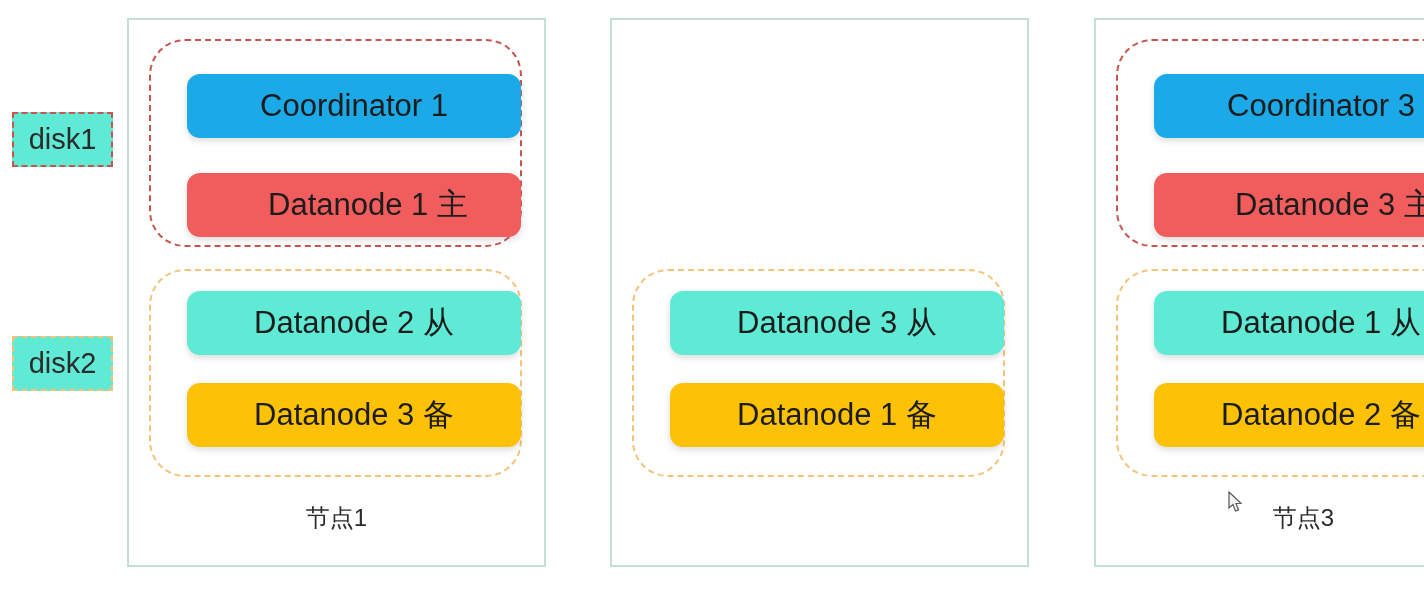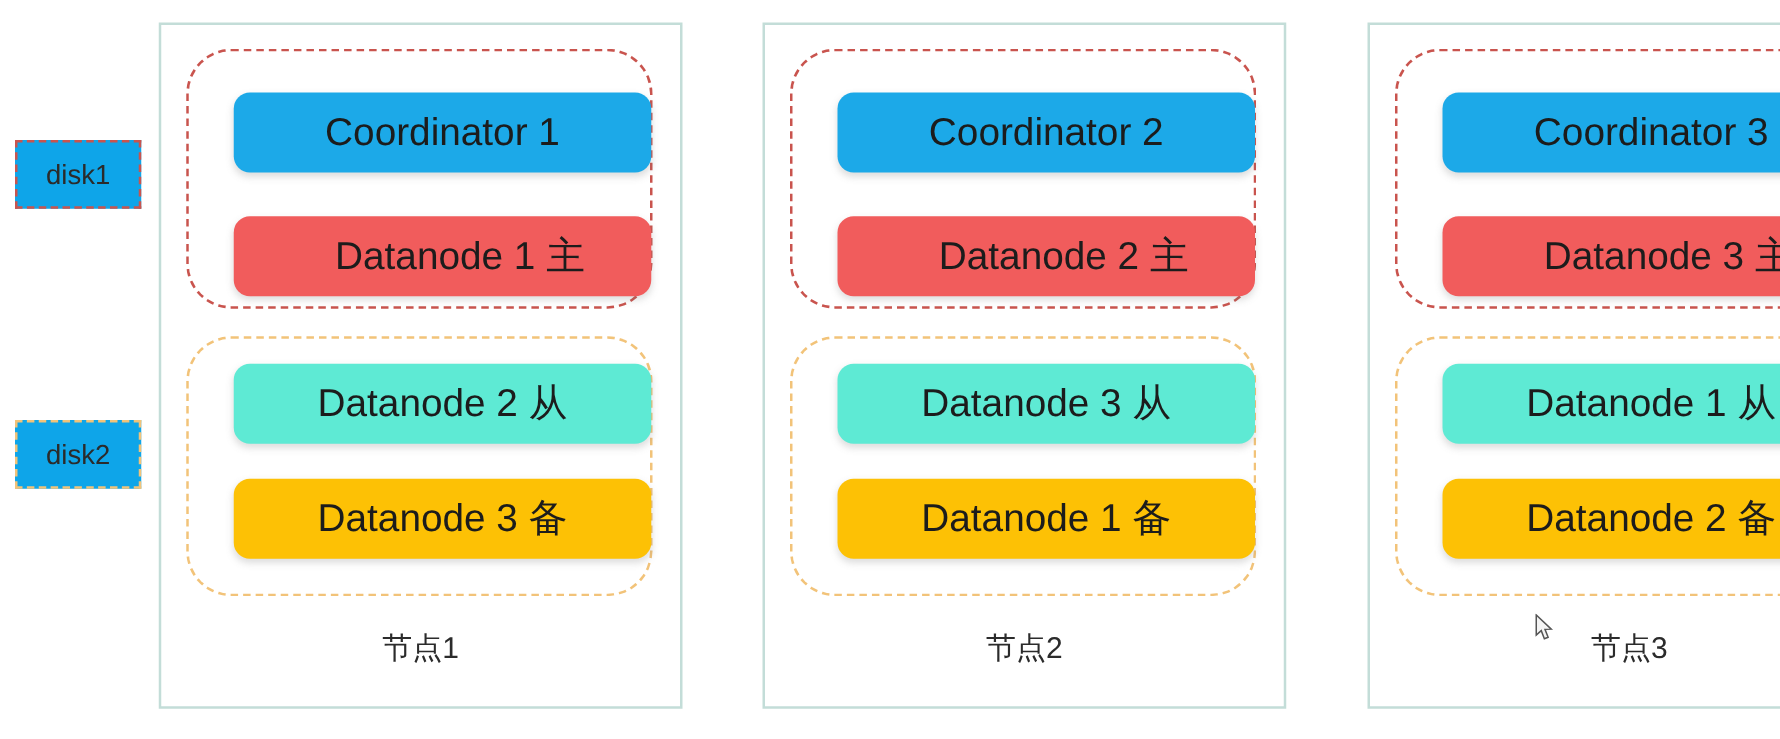--- a/index.html
+++ b/index.html
@@ -10,22 +10,22 @@
     font-family: "Liberation Sans", "DejaVu Sans", sans-serif;
     position: relative;
   }
   .stage { position: absolute; inset: 0; }
 
   
   .disk-label {
     position: absolute;
     width: 101px; height: 55px;
     display: flex; align-items: center; justify-content: center;
-    font-size: 22px; color: #2b2b2b;
-    background: #0ea5e9;
+    font-size: 29px; color: #2b2b2b;
+    background: #5eead4;
   }
   .disk-label.d1 { left: 12px; top: 112px; border: 2px dashed #c9544e; }
   .disk-label.d2 { left: 12px; top: 336px; border: 2px dashed #f2c379; }
 
   
   .node {
     position: absolute;
     top: 18px;
     width: 419px; height: 549px;
     border: 2px solid #c3ddd8;
@@ -93,29 +93,24 @@
       <div class="pill p2 red">Datanode 1 主</div>
     </div>
     <div class="group g2">
       <div class="pill p3 green" style="top:20px">Datanode 2 从</div>
       <div class="pill p4 yellow" style="top:112px">Datanode 3 备</div>
     </div>
     <div class="node-title">节点1</div>
   </div>
 
   <div class="node n2">
-    <div class="group g1">
-      <div class="pill p1 blue">Coordinator 2</div>
-      <div class="pill p2 red">Datanode 2 主</div>
-    </div>
     <div class="group g2">
       <div class="pill p3 green" style="top:20px">Datanode 3 从</div>
       <div class="pill p4 yellow" style="top:112px">Datanode 1 备</div>
     </div>
-    <div class="node-title">节点2</div>
   </div>
 
   <div class="node n3">
     <div class="group g1">
       <div class="pill p1 blue">Coordinator 3</div>
       <div class="pill p2 red">Datanode 3 主</div>
     </div>
     <div class="group g2">
       <div class="pill p3 green" style="top:20px">Datanode 1 从</div>
       <div class="pill p4 yellow" style="top:112px">Datanode 2 备</div>

